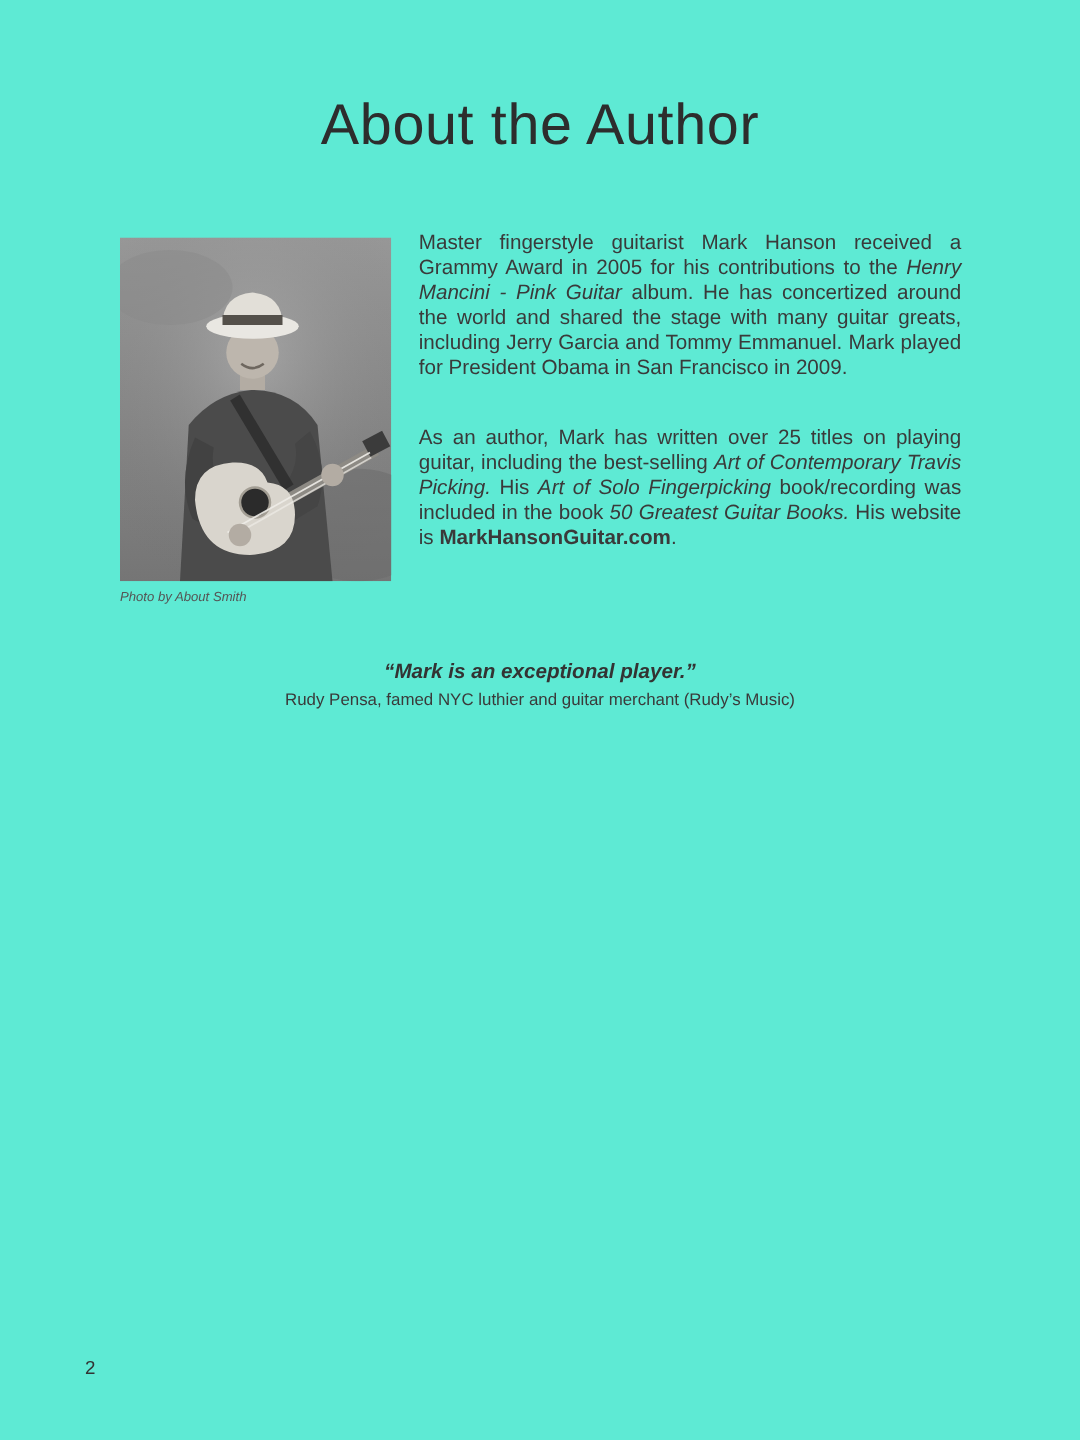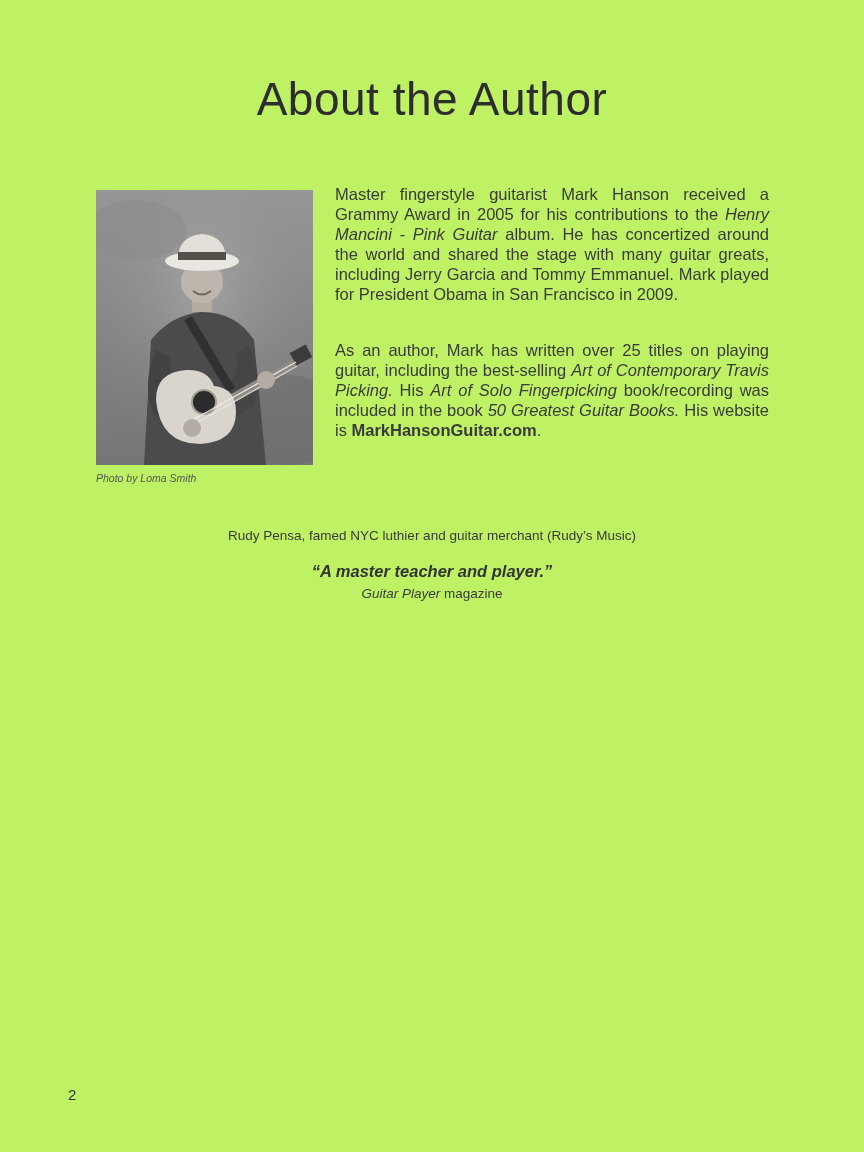--- a/index.html
+++ b/index.html
@@ -2,21 +2,21 @@
 <html><head>
 <meta charset="utf-8">
 <style>
   * { margin: 0; padding: 0; box-sizing: border-box; }
   html, body { background: #ffffff; }
   body { font-family: "Liberation Sans", sans-serif; }
   .page {
     position: relative;
     width: 864px;
     height: 1152px;
-    background: #bef264;
+    background: #5eead4;
     overflow: hidden;
     margin: 0 auto;
   }
   .title {
     position: absolute;
     top: 72px;
     left: 0;
     width: 100%;
     text-align: center;
     font-size: 46px;
@@ -125,33 +125,30 @@
       <path d="M60 210 Q60 182 90 180 Q112 179 118 196 Q140 198 140 222 Q140 252 104 254 Q64 254 60 210 Z" fill="#d9d5cd"></path>
       <circle cx="108" cy="212" r="12" fill="#2b2b2b"></circle>
       <circle cx="108" cy="212" r="12" fill="none" stroke="#a39e94" stroke-width="2"></circle>
 
       <path d="M86 236 L200 172" stroke="#efede8" stroke-width="1.4" opacity="0.9"></path>
       <path d="M88 240 L201 176" stroke="#efede8" stroke-width="1.4" opacity="0.7"></path>
 
       <circle cx="170" cy="190" r="9" fill="#b3aca3"></circle>
       <circle cx="96" cy="238" r="9" fill="#b3aca3"></circle>
     </svg>
-    <div class="photo-caption">Photo by Loma Smith</div>
+    <div class="photo-caption">Photo by About Smith</div>
   </div>
 
   <div class="bio">
     <p><span>Master fingerstyle guitarist Mark Hanson received a Grammy Award in 2005 for his contributions to the </span><span style="font-style: italic;">Henry Mancini - Pink Guitar</span><span> album. He has concertized around the world and shared the stage with many guitar greats, including Jerry Garcia and Tommy Emmanuel. Mark played for President Obama in San Francisco in 2009.</span></p>
     <p><span>As an author, Mark has written over 25 titles on playing guitar, including the best-selling </span><span style="font-style: italic;">Art of Contemporary Travis Picking.</span><span> His </span><span style="font-style: italic;">Art of Solo Fingerpicking</span><span> book/recording was included in the book </span><span style="font-style: italic;">50 Greatest Guitar Books.</span><span> His website is </span><span style="font-weight: bold;">MarkHansonGuitar.com</span><span>.</span></p>
   </div>
 
   <div class="quotes">
     <div class="quote-block">
+      <p class="quote-text">“Mark is an exceptional player.”</p>
       <p class="quote-attr"><span>Rudy Pensa, famed NYC luthier and guitar merchant (Rudy’s Music)</span></p>
-    </div>
-    <div class="quote-block">
-      <p class="quote-text">“A master teacher and player.”</p>
-      <p class="quote-attr"><span style="font-style: italic;">Guitar Player</span><span> magazine</span></p>
     </div>
   </div>
 
   <div class="page-number">2</div>
 
 </div>
 
 </body></html>

